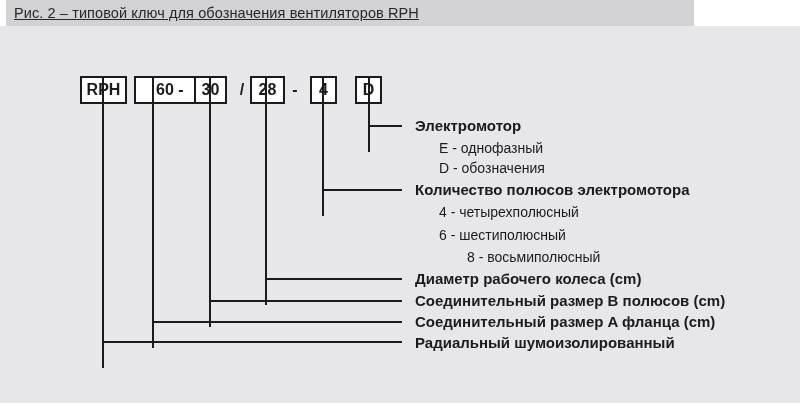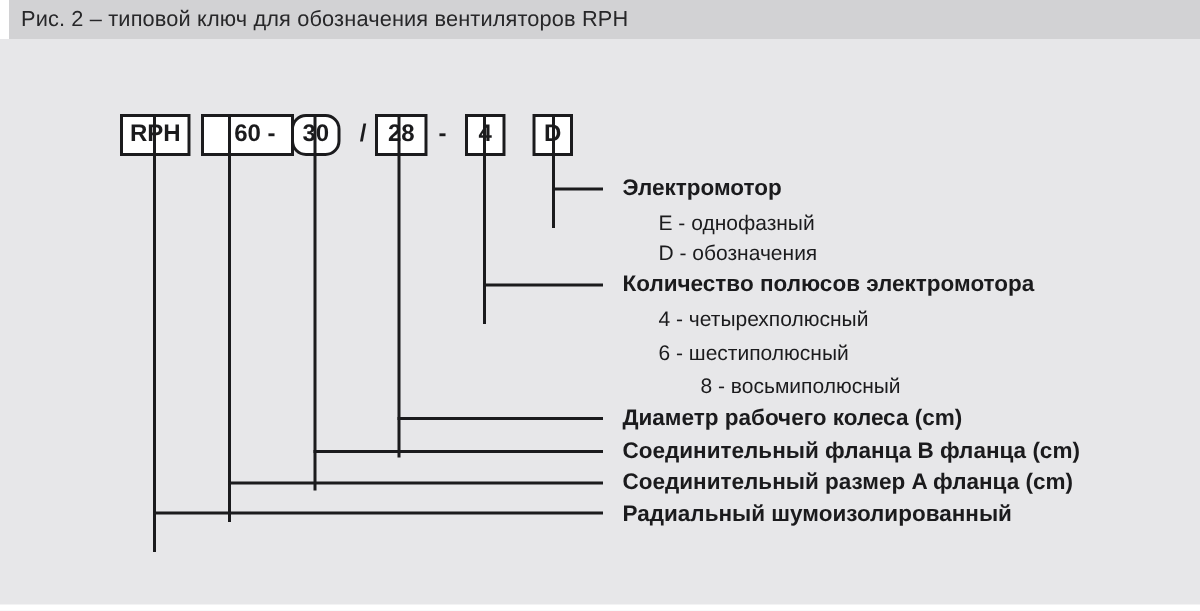--- a/index.html
+++ b/index.html
@@ -11,28 +11,29 @@
   #stage {
     position: relative;
     width: 800px;
     height: 407px;
     background: #ffffff;
     overflow: hidden;
   }
   
   .caption-band {
     position: absolute;
-    left: 6px; top: 0; width: 794px; height: 26px;
+    left: 6px; top: 0; width: 688px; height: 26px;
     background: #d2d2d4;
     display: flex;
     align-items: center;
     padding-left: 8px;
     font-size: 14.5px;
     color: #272729;
     letter-spacing: 0.1px;
+    text-decoration: underline;
   }
   
   .panel {
     position: absolute;
     left: 0; top: 26px; width: 800px; height: 377px;
     background: #e7e7e9;
   }
   
   .code-box {
     position: absolute;
@@ -79,21 +80,21 @@
 
 <div id="stage">
 
   <div class="caption-band">Рис. 2 – типовой ключ для обозначения вентиляторов RPH</div>
 
   <div class="panel">
 
     <div class="code-box" style="left:80px;  width:47px;">RPH</div>
     <div class="code-box" style="left:134px; width:62px;">60</div>
     <div class="sep" style="left:175px;">-</div>
-    <div class="code-box" style="left:194px; width:33px;border-radius:10px;">30</div>
+    <div class="code-box" style="left:194px; width:33px;">30</div>
     <div class="sep" style="left:236px;">/</div>
     <div class="code-box" style="left:250px; width:35px;">28</div>
     <div class="sep" style="left:289px;">-</div>
     <div class="code-box" style="left:310px; width:27px;">4</div>
     <div class="code-box" style="left:355px; width:27px;">D</div>
 
     <div class="vline" style="left:368px; top:52px; height:74px;"></div>
     <div class="hline" style="left:368px; top:99px; width:34px;"></div>
 
     <div class="vline" style="left:322px; top:52px; height:138px;"></div>
@@ -114,21 +115,21 @@
     <div class="legend-heading" style="top:89px;">Электромотор</div>
     <div class="legend-item" style="top:111px;">E - однофазный</div>
     <div class="legend-item" style="top:131px;">D - обозначения</div>
 
     <div class="legend-heading" style="top:153px;">Количество полюсов электромотора</div>
     <div class="legend-item" style="top:175px;">4 - четырехполюсный</div>
     <div class="legend-item" style="top:198px;">6 - шестиполюсный</div>
     <div class="legend-item" style="top:220px;margin-left:28px;">8 - восьмиполюсный</div>
 
     <div class="legend-heading" style="top:242px;">Диаметр рабочего колеса (cm)</div>
-    <div class="legend-heading" style="top:264px;">Соединительный фланца B фланца (cm)</div>
+    <div class="legend-heading" style="top:264px;">Соединительный размер B полюсов (cm)</div>
     <div class="legend-heading" style="top:285px;">Соединительный размер A фланца (cm)</div>
 
     <div class="legend-heading two-line" style="top:306px;">
       <span>Радиальный шумоизолированный</span><br>
     </div>
 
   </div>
 </div>
 
 </body></html>

